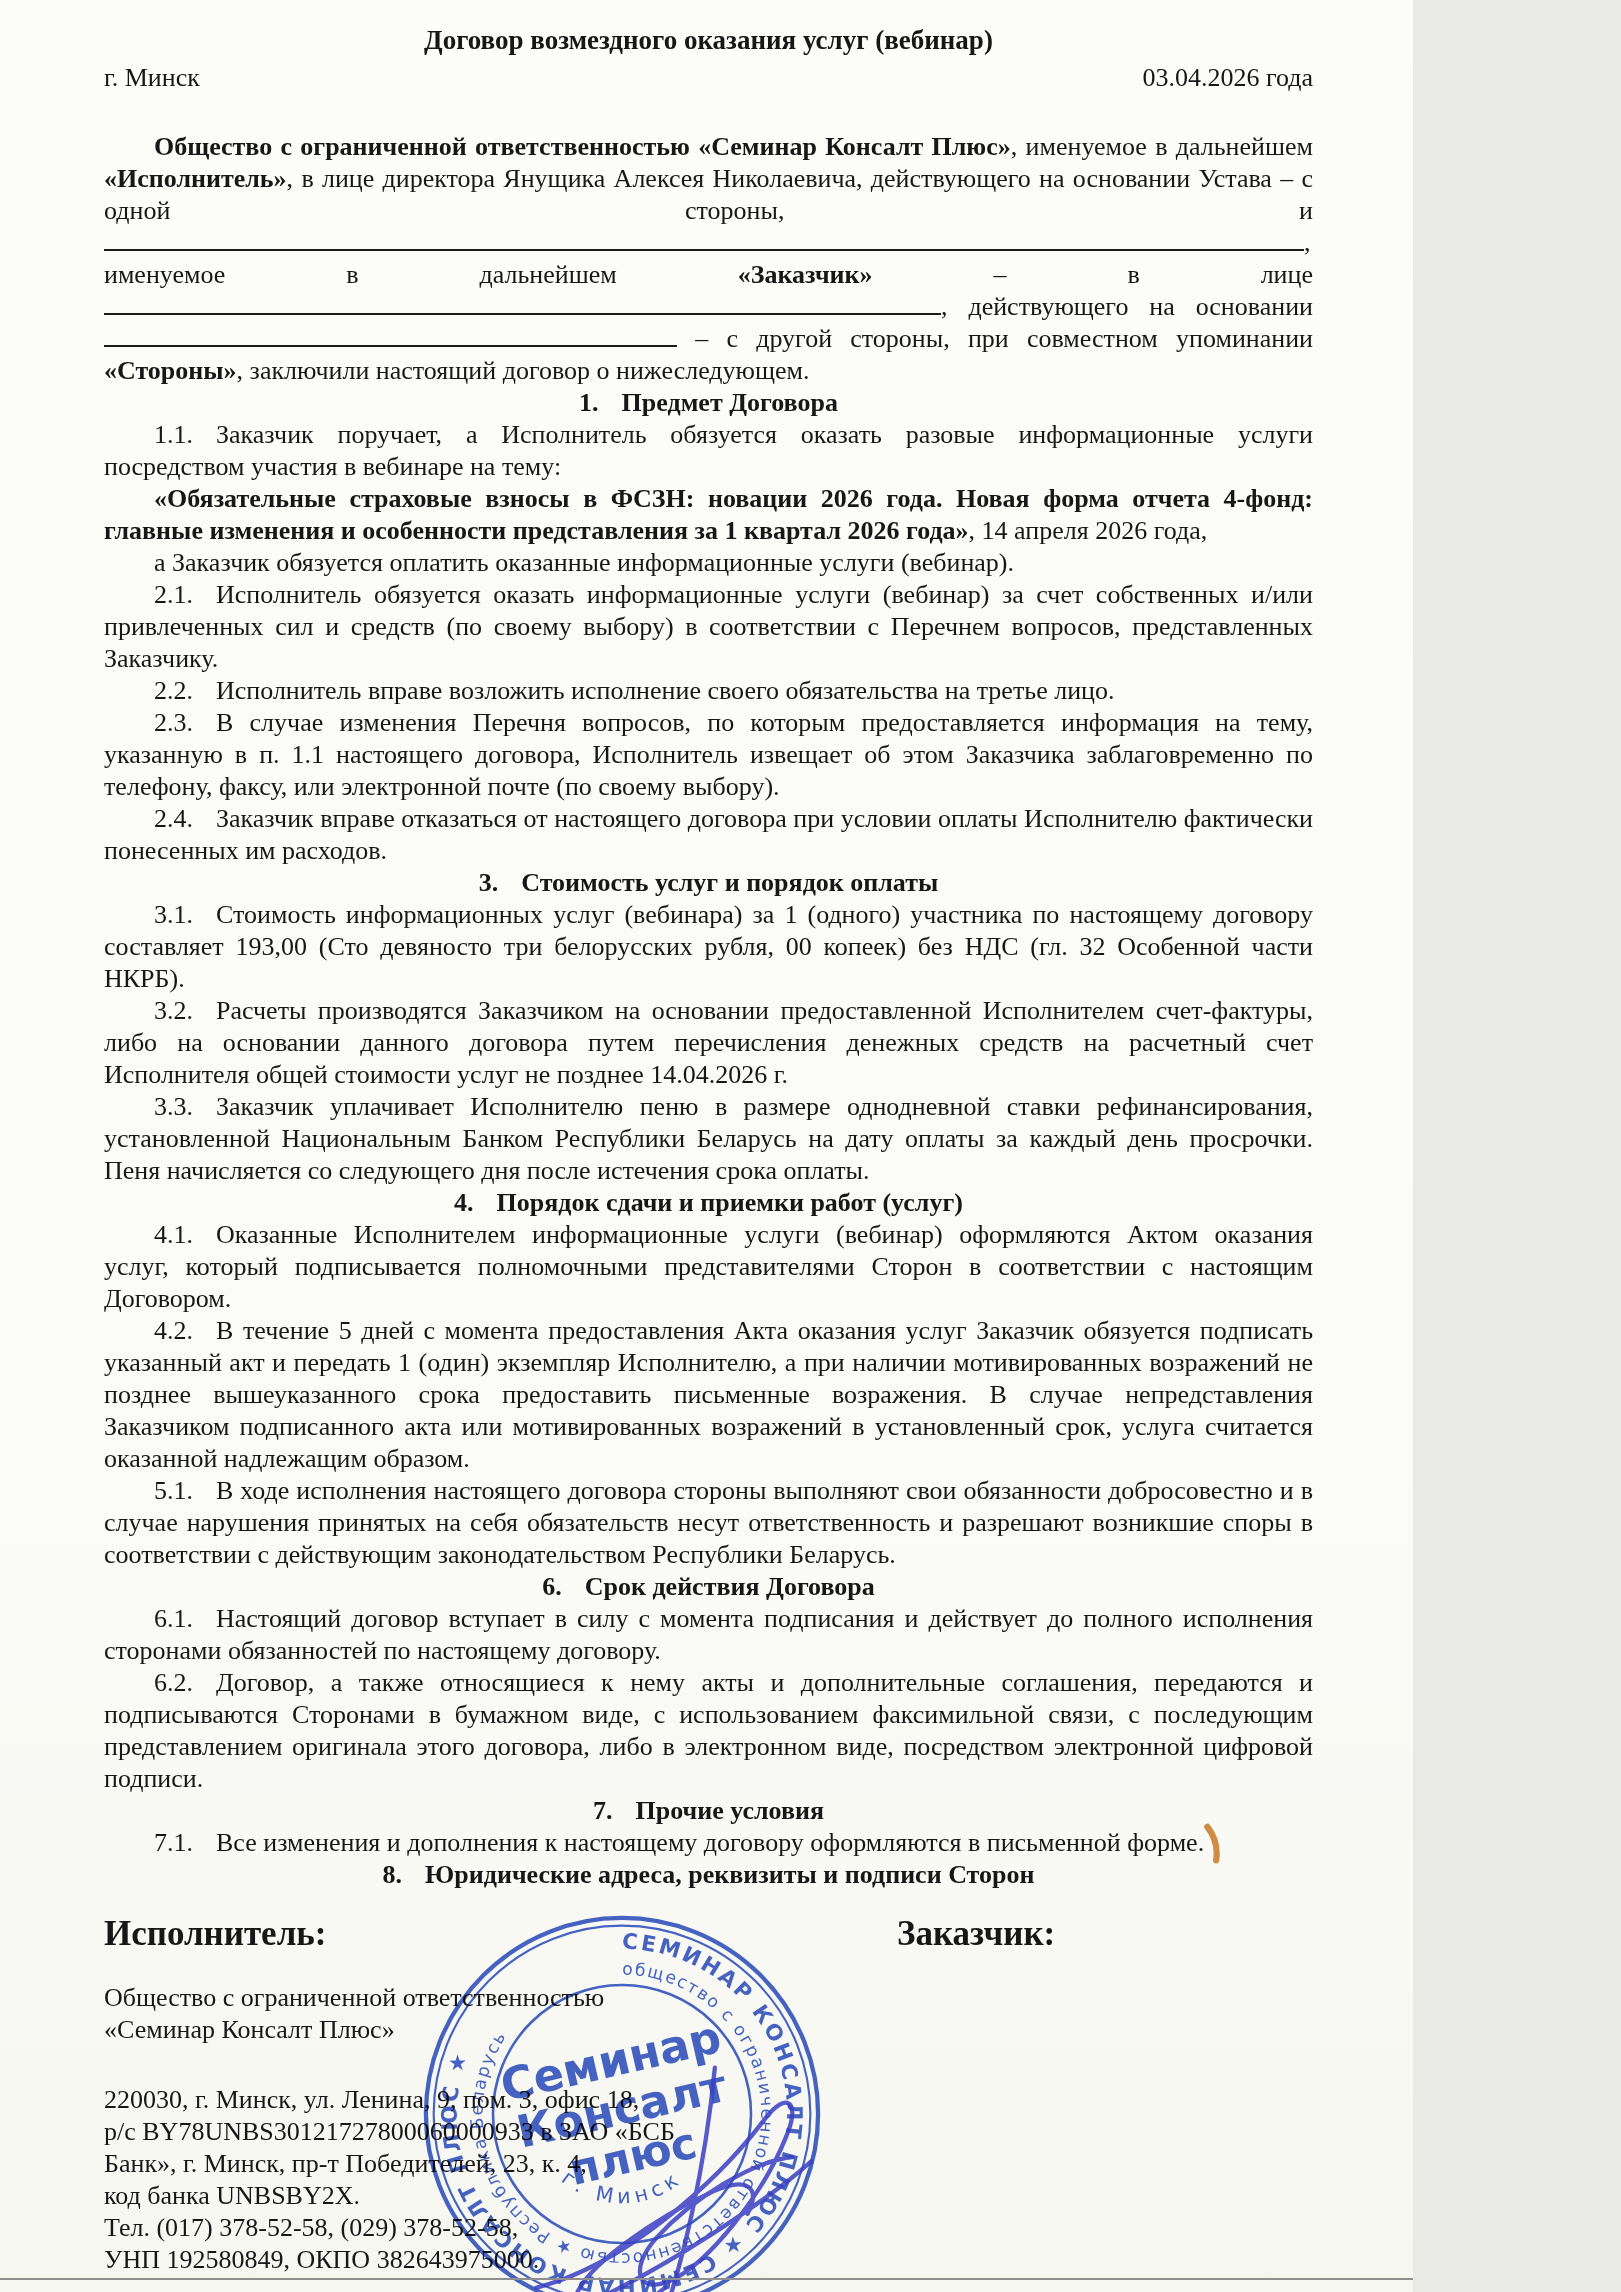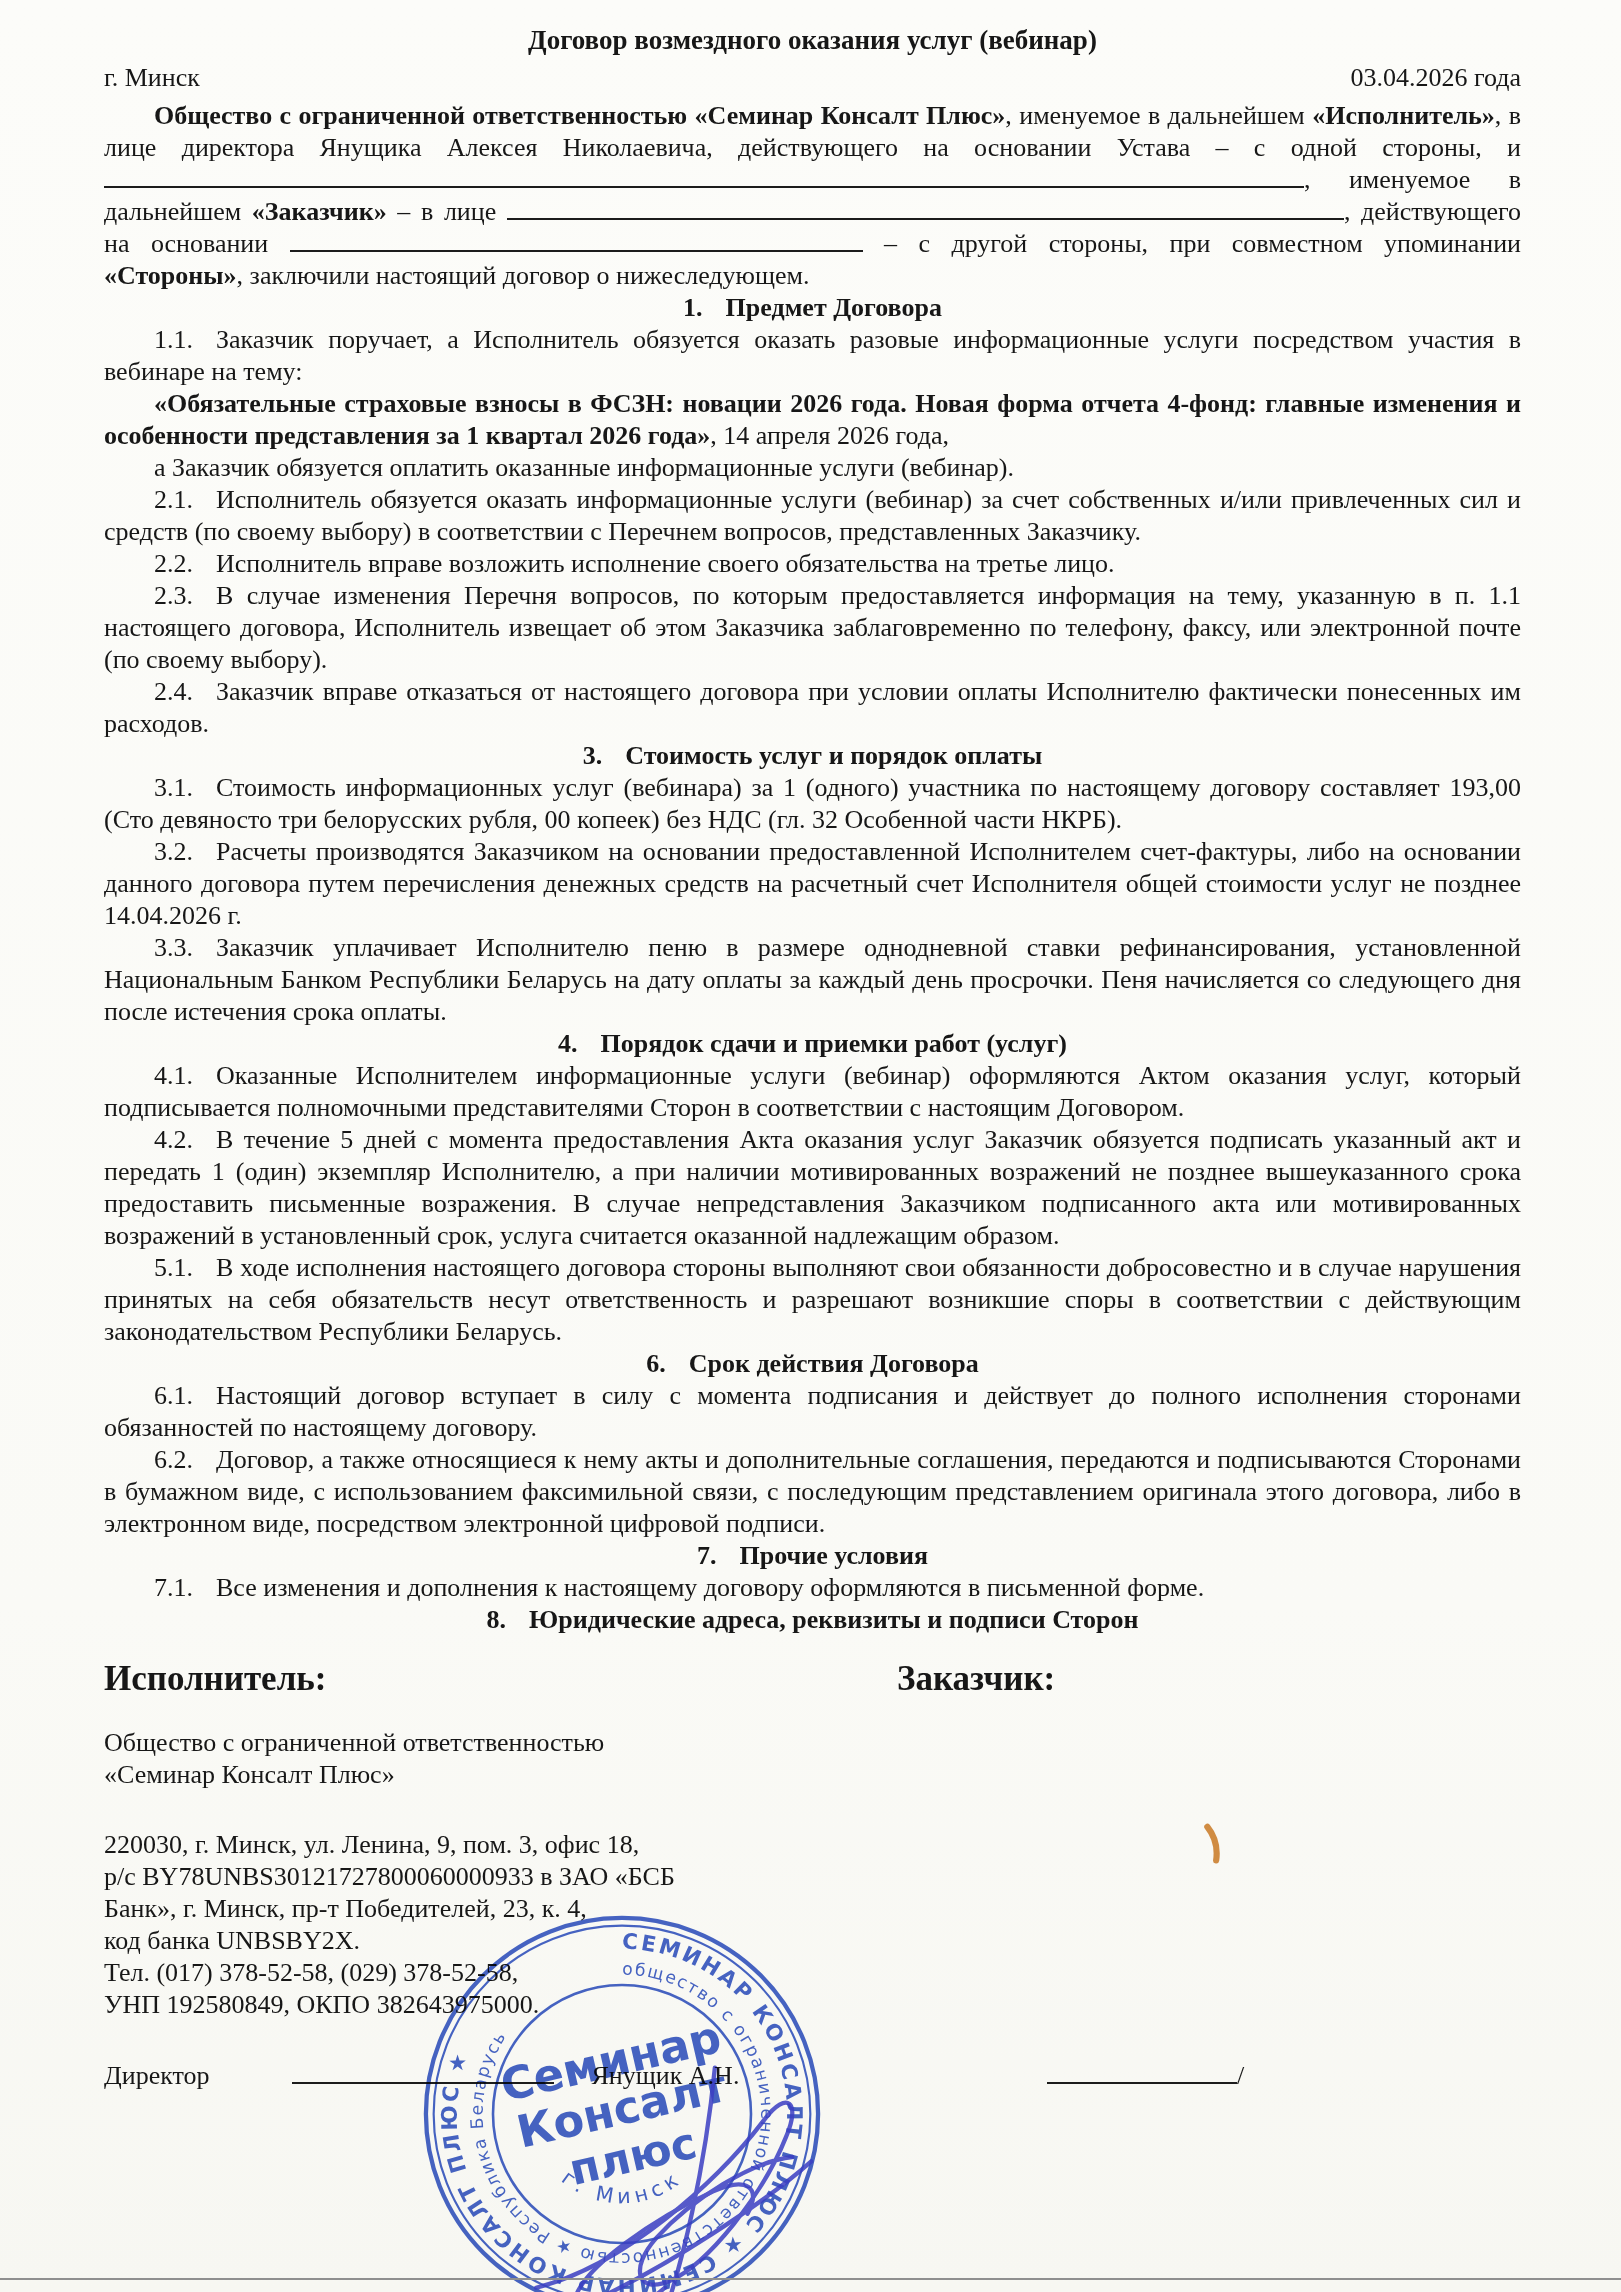--- a/index.html
+++ b/index.html
@@ -1,26 +1,26 @@
 <!DOCTYPE html>
 <html style="font-size:14.3px"><head>
 <meta charset="utf-8">
 <style>
   html,body{margin:0;padding:0;}
   body{width:1621px;height:2293px;background:#e9e9e6;}
   .page{
-    position:relative;width:1621px;height:2293px;overflow:hidden;
+    position:relative;width:1413px;height:2293px;overflow:hidden;
     background:linear-gradient(180deg,#fcfcf9 0%,#fafaf6 70%,#f7f7f2 100%);
     font-family:"Liberation Serif","DejaVu Serif",serif;
     color:#171717;
   }
   .content{padding:23px 100px 0 104px;}
   .doc-title{text-align:center;font-weight:bold;font-size:27px;line-height:34px;}
   .place-date{display:flex;justify-content:space-between;font-size:26px;line-height:32px;margin-top:5.4px;}
-  .blocks{margin-top:6px;}
+  .blocks{margin-top:37px;}
   .blocks p{margin:0;font-size:26px;line-height:32px;}
   p.para{text-align:justify;text-indent:50px;}
   p.heading{text-align:center;font-weight:bold;}
   .num{margin-right:23px;}
   .b{font-weight:bold;}
   .blank{display:inline-block;height:4.5px;border-bottom:2.7px solid #1c1c1c;max-width:100%;}
   
   .sig{margin-top:27px;display:grid;grid-template-columns:793px 1fr;font-size:26px;line-height:32px;}
   .sig-label{font-weight:bold;font-size:35px;}
   .company{margin-top:32px;}

